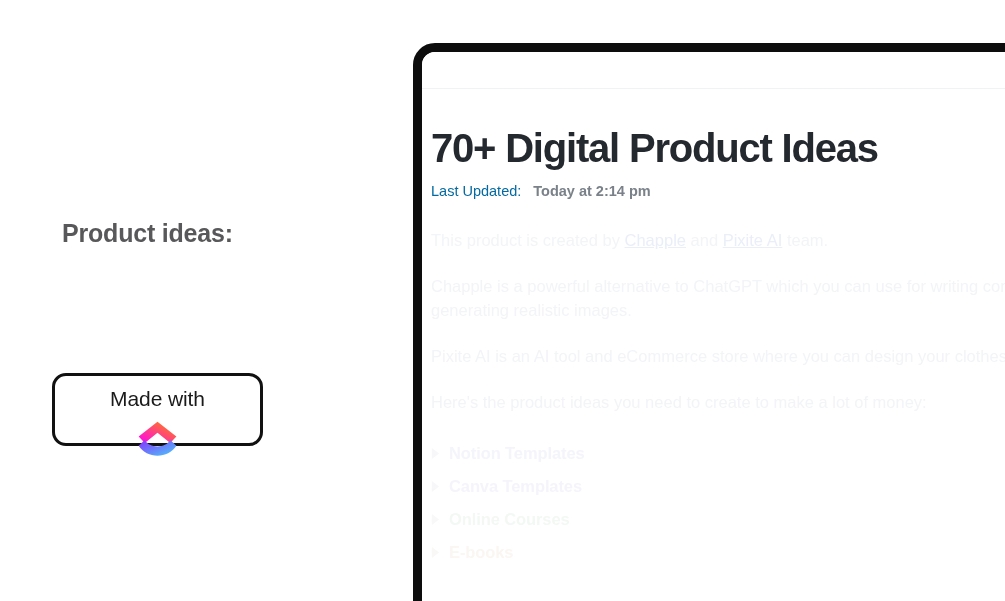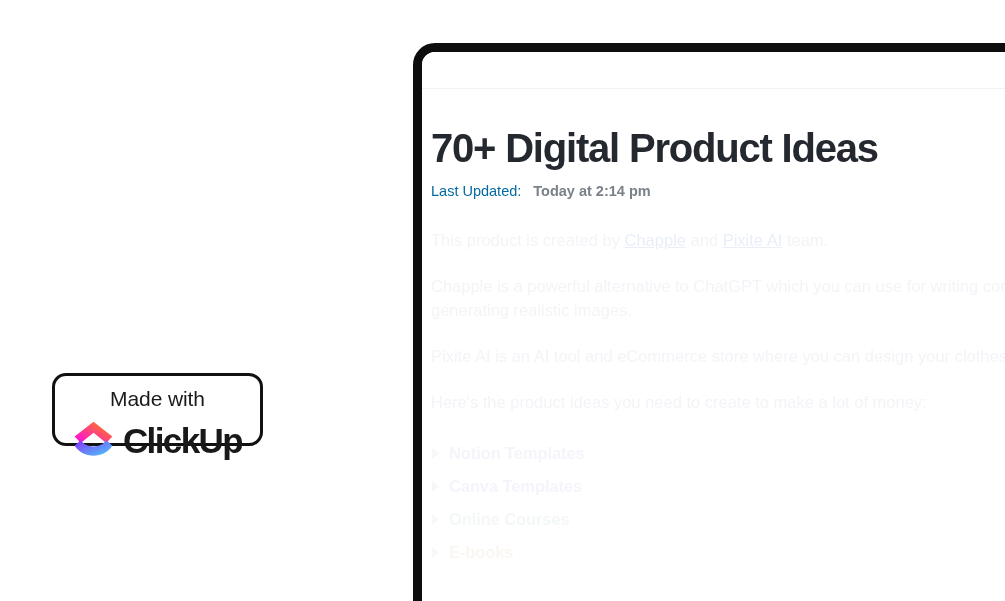--- a/index.html
+++ b/index.html
@@ -186,20 +186,21 @@
     font-weight: bold;
     letter-spacing: -0.1px;
     white-space: nowrap;
   }
 </style>
 </head>
 <body>
 
 <div class="promo-panel">
 
+  <div class="promo-eyebrow">Product ideas:</div>
 
 
   <div class="clickup-badge">
     <div class="badge-made-with">Made with</div>
 
     <div class="badge-logo-row">
       <svg class="clickup-mark" viewBox="0 0 100 100">
         <defs>
           <linearGradient id="cuTop" x1="0" y1="1" x2="1" y2="0">
             <stop offset="0%" stop-color="#FF02F0"></stop>
@@ -207,21 +208,20 @@
           </linearGradient>
           <linearGradient id="cuBot" x1="0" y1="0" x2="1" y2="1">
             <stop offset="0%" stop-color="#8930FD"></stop>
             <stop offset="100%" stop-color="#49CCF9"></stop>
           </linearGradient>
         </defs>
         <path d="M4 40 L50 4 L96 40 L81 56 L50 31 L19 56 Z" fill="url(#cuTop)"></path>
         <path d="M4 63 L19 49 C30 70 70 70 81 49 L96 63 C76 95 24 95 4 63 Z" fill="url(#cuBot)"></path>
       </svg>
 
-      <span class="badge-wordmark">ClickUp</span>
     </div>
   </div>
 </div>
 
 <div class="device-frame">
 
   <div class="doc-topbar"></div>
 
   <div class="doc-body">
 

